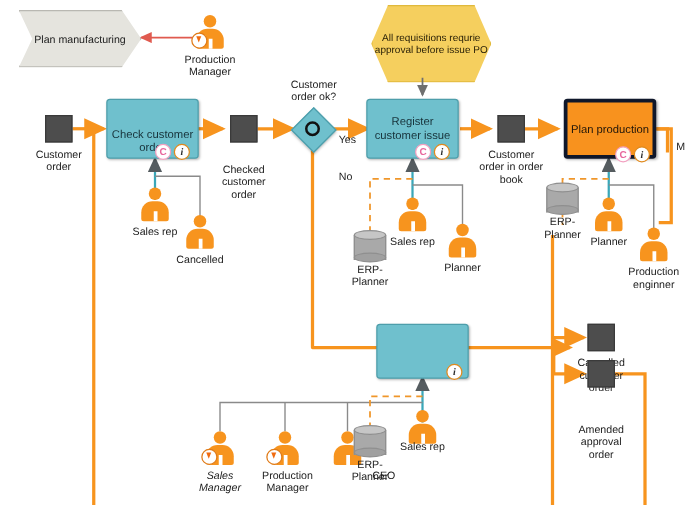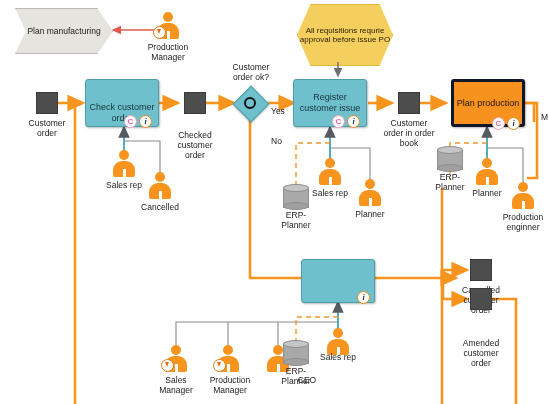--- a/index.html
+++ b/index.html
@@ -145,21 +145,21 @@
 order in order
 book</div>
 
 <div class="node state" style="left:470px;top:259px;width:22px;height:22px;"></div>
 <div class="lbl" style="left:446px;top:285px;width:70px;">Cancelled
 customer
 order</div>
 
 <div class="node state" style="left:470px;top:288px;width:22px;height:22px;"></div>
 <div class="lbl" style="left:446px;top:338px;width:70px;">Amended
-customer
+approval
 order</div>
 
 <div class="node task teal" style="left:85px;top:79px;width:74px;height:48px;align-items:flex-end;">
   <span>Check
 customer
 order</span>
   <span class="badge c" style="left:38px;top:35px;">C</span>
   <span class="badge i" style="left:53px;top:35px;">i</span>
 </div>
 
@@ -251,21 +251,21 @@
   <div class="gap"></div>
 </div>
 <div class="lbl" style="left:303px;top:352px;width:70px;">Sales rep</div>
 
 <div class="actor" style="left:163px;top:345px;">
   <div class="head"></div>
   <div class="body"></div>
   <div class="gap"></div>
   <div class="mbadge"></div>
 </div>
-<div class="lbl" style="left:141px;top:375px;width:70px;">Sales
+<div class="lbl" style="left:141px;top:375px;width:70px;font-style:italic;">Sales
 Manager</div>
 
 <div class="actor" style="left:215px;top:345px;">
   <div class="head"></div>
   <div class="body"></div>
   <div class="gap"></div>
   <div class="mbadge"></div>
 </div>
 <div class="lbl" style="left:193px;top:375px;width:74px;">Production
 Manager</div>

